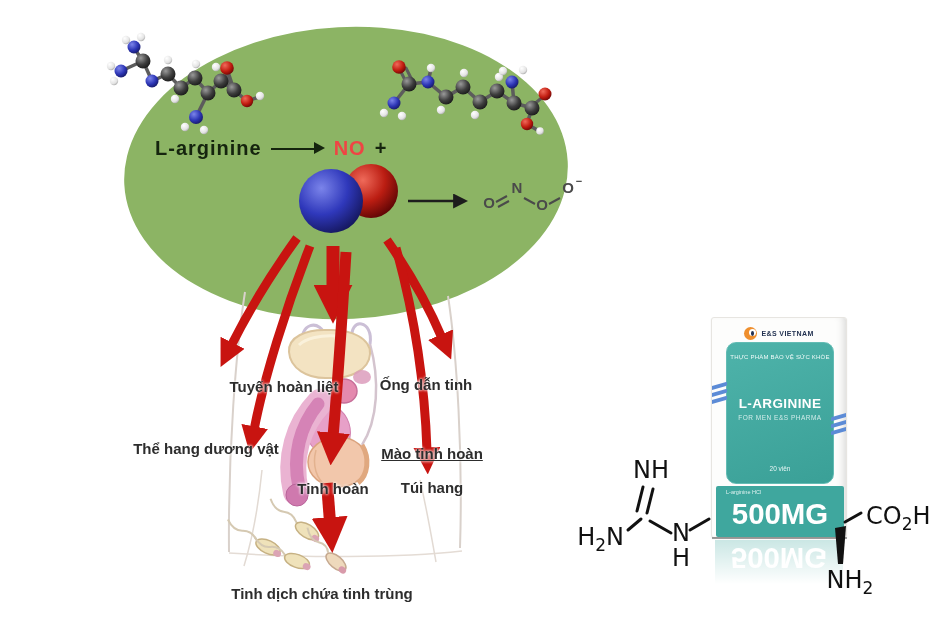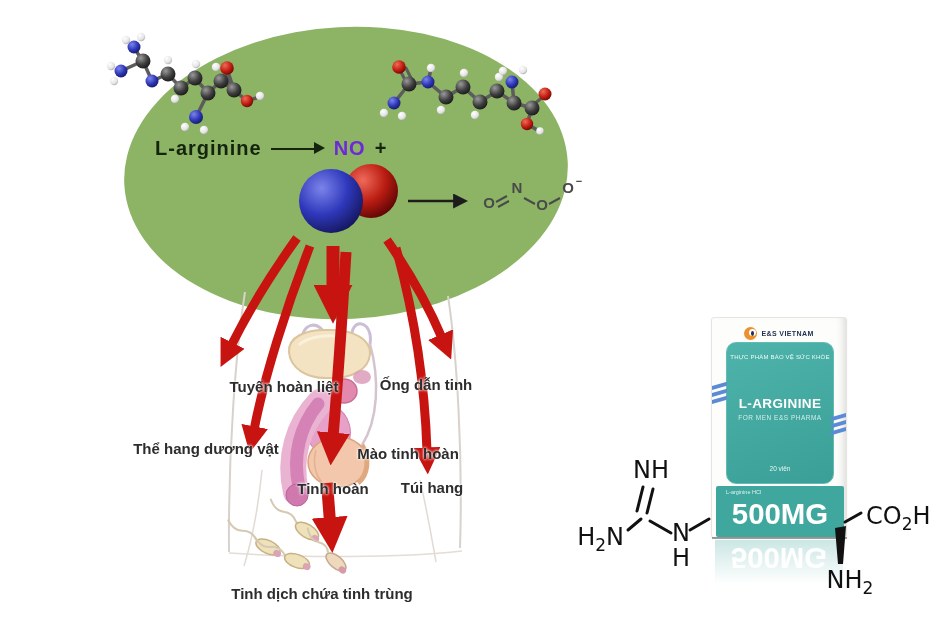--- a/index.html
+++ b/index.html
@@ -10,36 +10,36 @@
   }
   .canvas svg.scene { position:absolute; left:0; top:0; z-index:1; }
   svg.structure { position:absolute; left:0; top:0; z-index:6; pointer-events:none; }
 
   
   .reaction {
     position:absolute; left:155px; top:137px; z-index:2;
     display:flex; align-items:center; gap:9px;
     font-size:20px; font-weight:bold; letter-spacing:1px; color:#15240e;
   }
-  .reaction .no { color:#6d28d9; }
+  .reaction .no { color:#ef4444; }
   .rarrow { position:relative; width:54px; height:16px; display:inline-block; }
   .rarrow::before { content:""; position:absolute; left:0; top:7px; width:44px; height:2.5px; background:#15240e; }
   .rarrow::after { content:""; position:absolute; right:0; top:1.5px;
     border-left:11px solid #15240e; border-top:6.5px solid transparent; border-bottom:6.5px solid transparent; }
 
   
   .lbl {
     position:absolute; z-index:3; transform:translateX(-50%);
     font-size:15px; font-weight:bold; color:#2d2d2d; white-space:nowrap;
     text-shadow:0 0 3px #fff, 0 0 3px #fff;
   }
   .lbl-prostate { left:284px; top:378px; }
   .lbl-vas      { left:426px; top:376px; }
   .lbl-corpus   { left:206px; top:440px; }
-  .lbl-epi      { left:408px; top:445px; }
+  .lbl-epi      { left:432px; top:445px;text-decoration:underline; }
   .lbl-testis   { left:333px; top:480px; }
   .lbl-vesicle  { left:432px; top:479px; }
   .caption {
     position:absolute; left:322px; top:584px; z-index:3; transform:translateX(-50%);
     font-size:15px; font-weight:bold; color:#2d2d2d; text-align:center; line-height:19px; white-space:nowrap;
   }
 
   
   .box {
     position:absolute; left:711px; top:317px; width:136px; height:221px; z-index:4;

